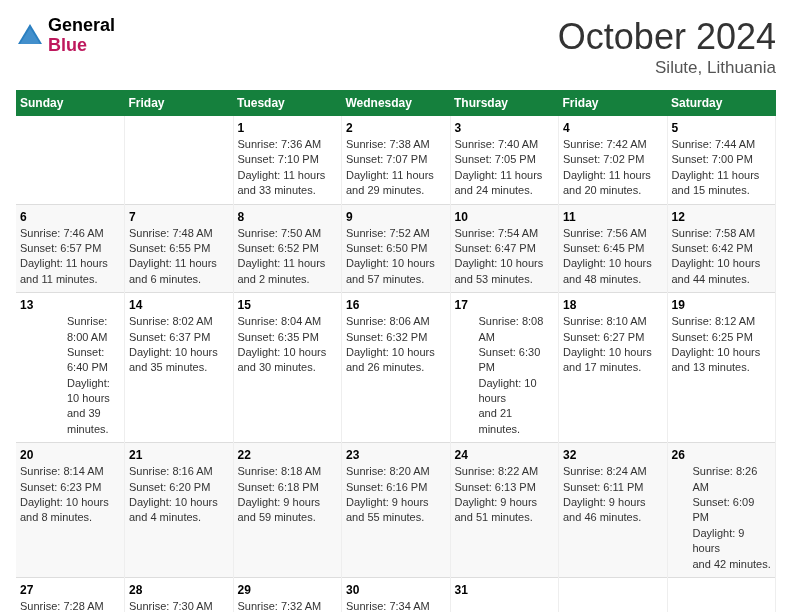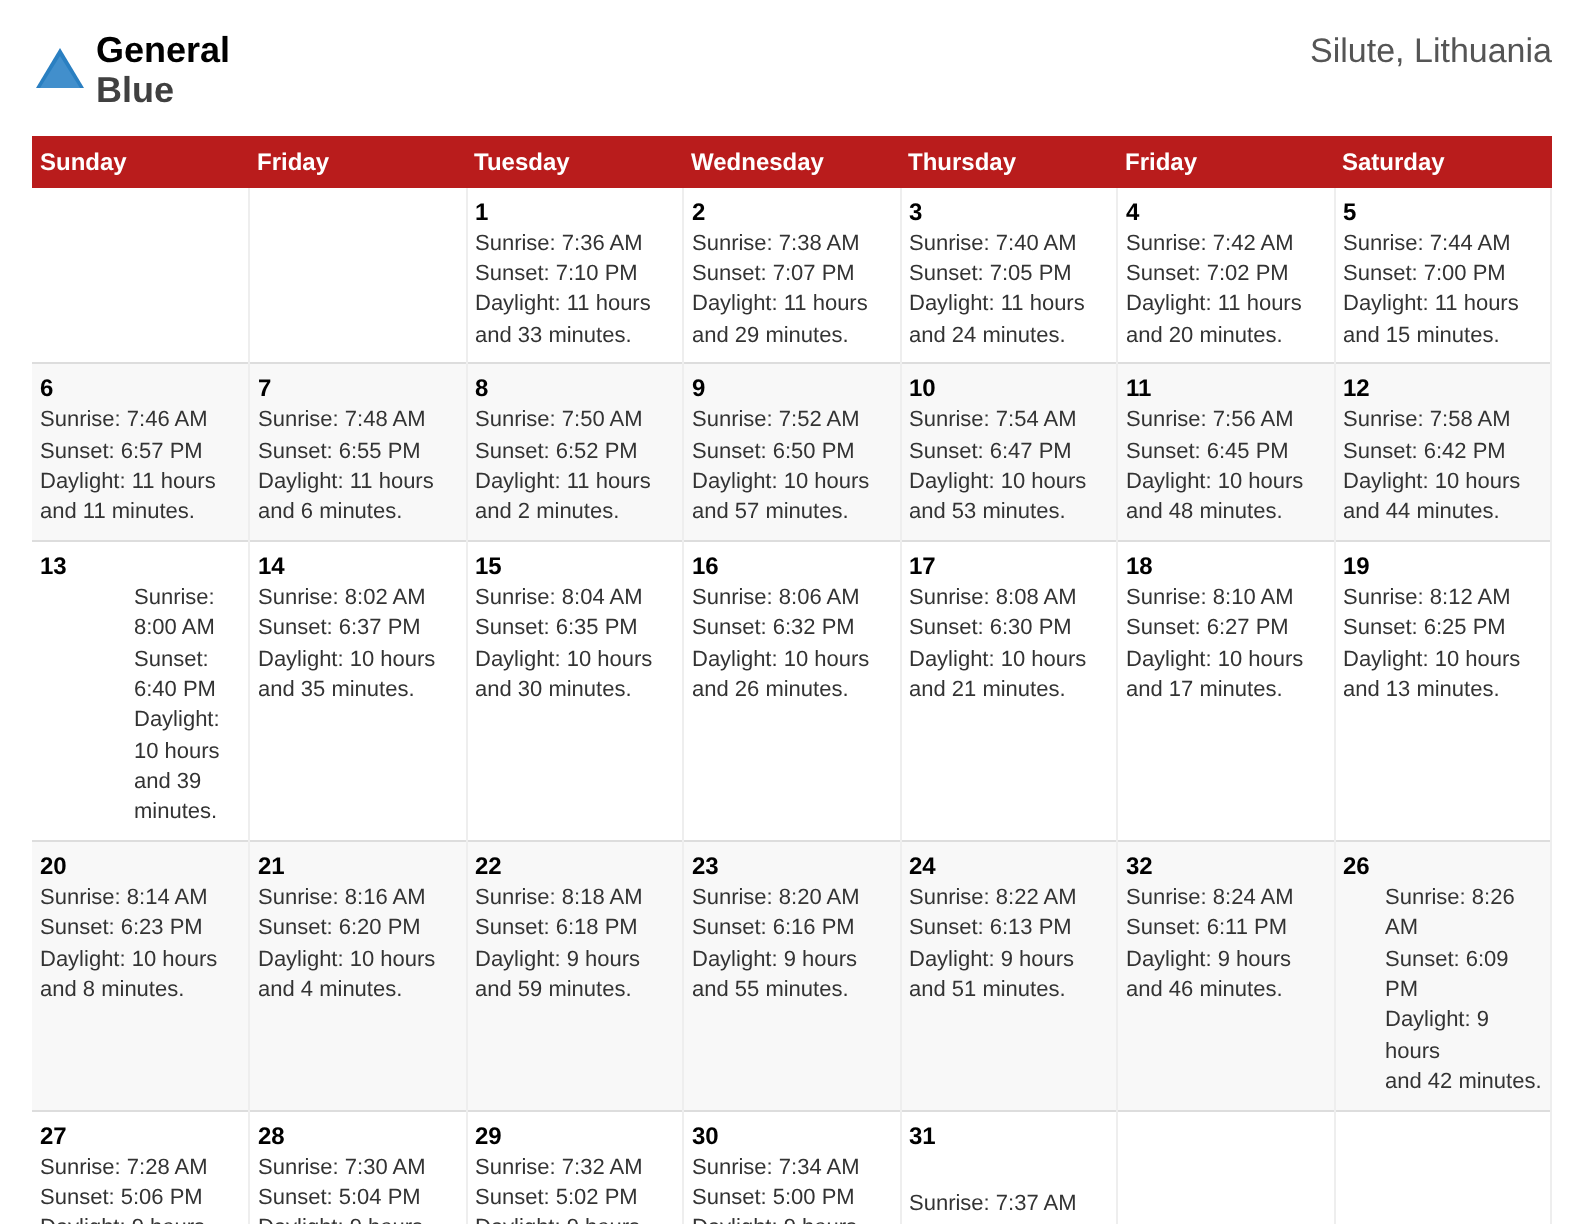--- a/index.html
+++ b/index.html
@@ -20,21 +20,21 @@
       display: flex;
       align-items: center;
       gap: 4px;
     }
     .logo-text {
       font-size: 18px;
       font-weight: bold;
       line-height: 1.1;
     }
     .logo-general { color: #000000; }
-    .logo-blue { color: #404040; }
+    .logo-blue { color: #be185d; }
     .logo-icon {
       width: 28px;
       height: 28px;
     }
     .title-block {
       text-align: right;
     }
     .month-title {
       font-size: 36px;
       font-weight: normal;
@@ -43,21 +43,21 @@
     .subtitle {
       font-size: 17px;
       color: #555;
     }
     table {
       width: 100%;
       border-collapse: collapse;
       font-size: 11px;
     }
     thead th {
-      background-color: #b91c1c;
+      background-color: #15803d;
       color: #fff;
       padding: 6px 4px;
       text-align: left;
       font-size: 12px;
       font-weight: bold;
     }
     tbody tr {
       border-bottom: 1px solid #ddd;
     }
     tbody td {
@@ -94,20 +94,21 @@
     <svg class="logo-icon" viewBox="0 0 28 28" xmlns="http://www.w3.org/2000/svg">
       <polygon points="14,2 26,22 2,22" fill="#2a7fc1"></polygon>
       <polygon points="14,6 24,22 4,22" fill="#5aa0d8" opacity="0.5"></polygon>
     </svg>
     <div class="logo-text">
       <span class="logo-general">General</span><br>
       <span class="logo-blue">Blue</span>
     </div>
   </div>
   <div class="title-block">
+    <div class="month-title">October 2024</div>
     <div class="subtitle">Silute, Lithuania</div>
   </div>
 </div>
 
 <table>
   <thead>
     <tr id="header-row">
         <th>Sunday</th>
         <th>Friday</th>
         <th>Tuesday</th>
@@ -232,21 +233,21 @@
         </td>
         <td>
           <span class="day-num">16</span>
           <div class="day-info" style="white-space: pre-line;">Sunrise: 8:06 AM
 Sunset: 6:32 PM
 Daylight: 10 hours
 and 26 minutes.</div>
         </td>
         <td>
           <span class="day-num">17</span>
-          <div class="day-info" style="white-space: pre-line;">Sunrise: 8:08 AM
+          <div class="day-info" style="white-space: pre-line; margin-left: 24px;">Sunrise: 8:08 AM
 Sunset: 6:30 PM
 Daylight: 10 hours
 and 21 minutes.</div>
         </td>
         <td>
           <span class="day-num">18</span>
           <div class="day-info" style="white-space: pre-line;">Sunrise: 8:10 AM
 Sunset: 6:27 PM
 Daylight: 10 hours
 and 17 minutes.</div>

